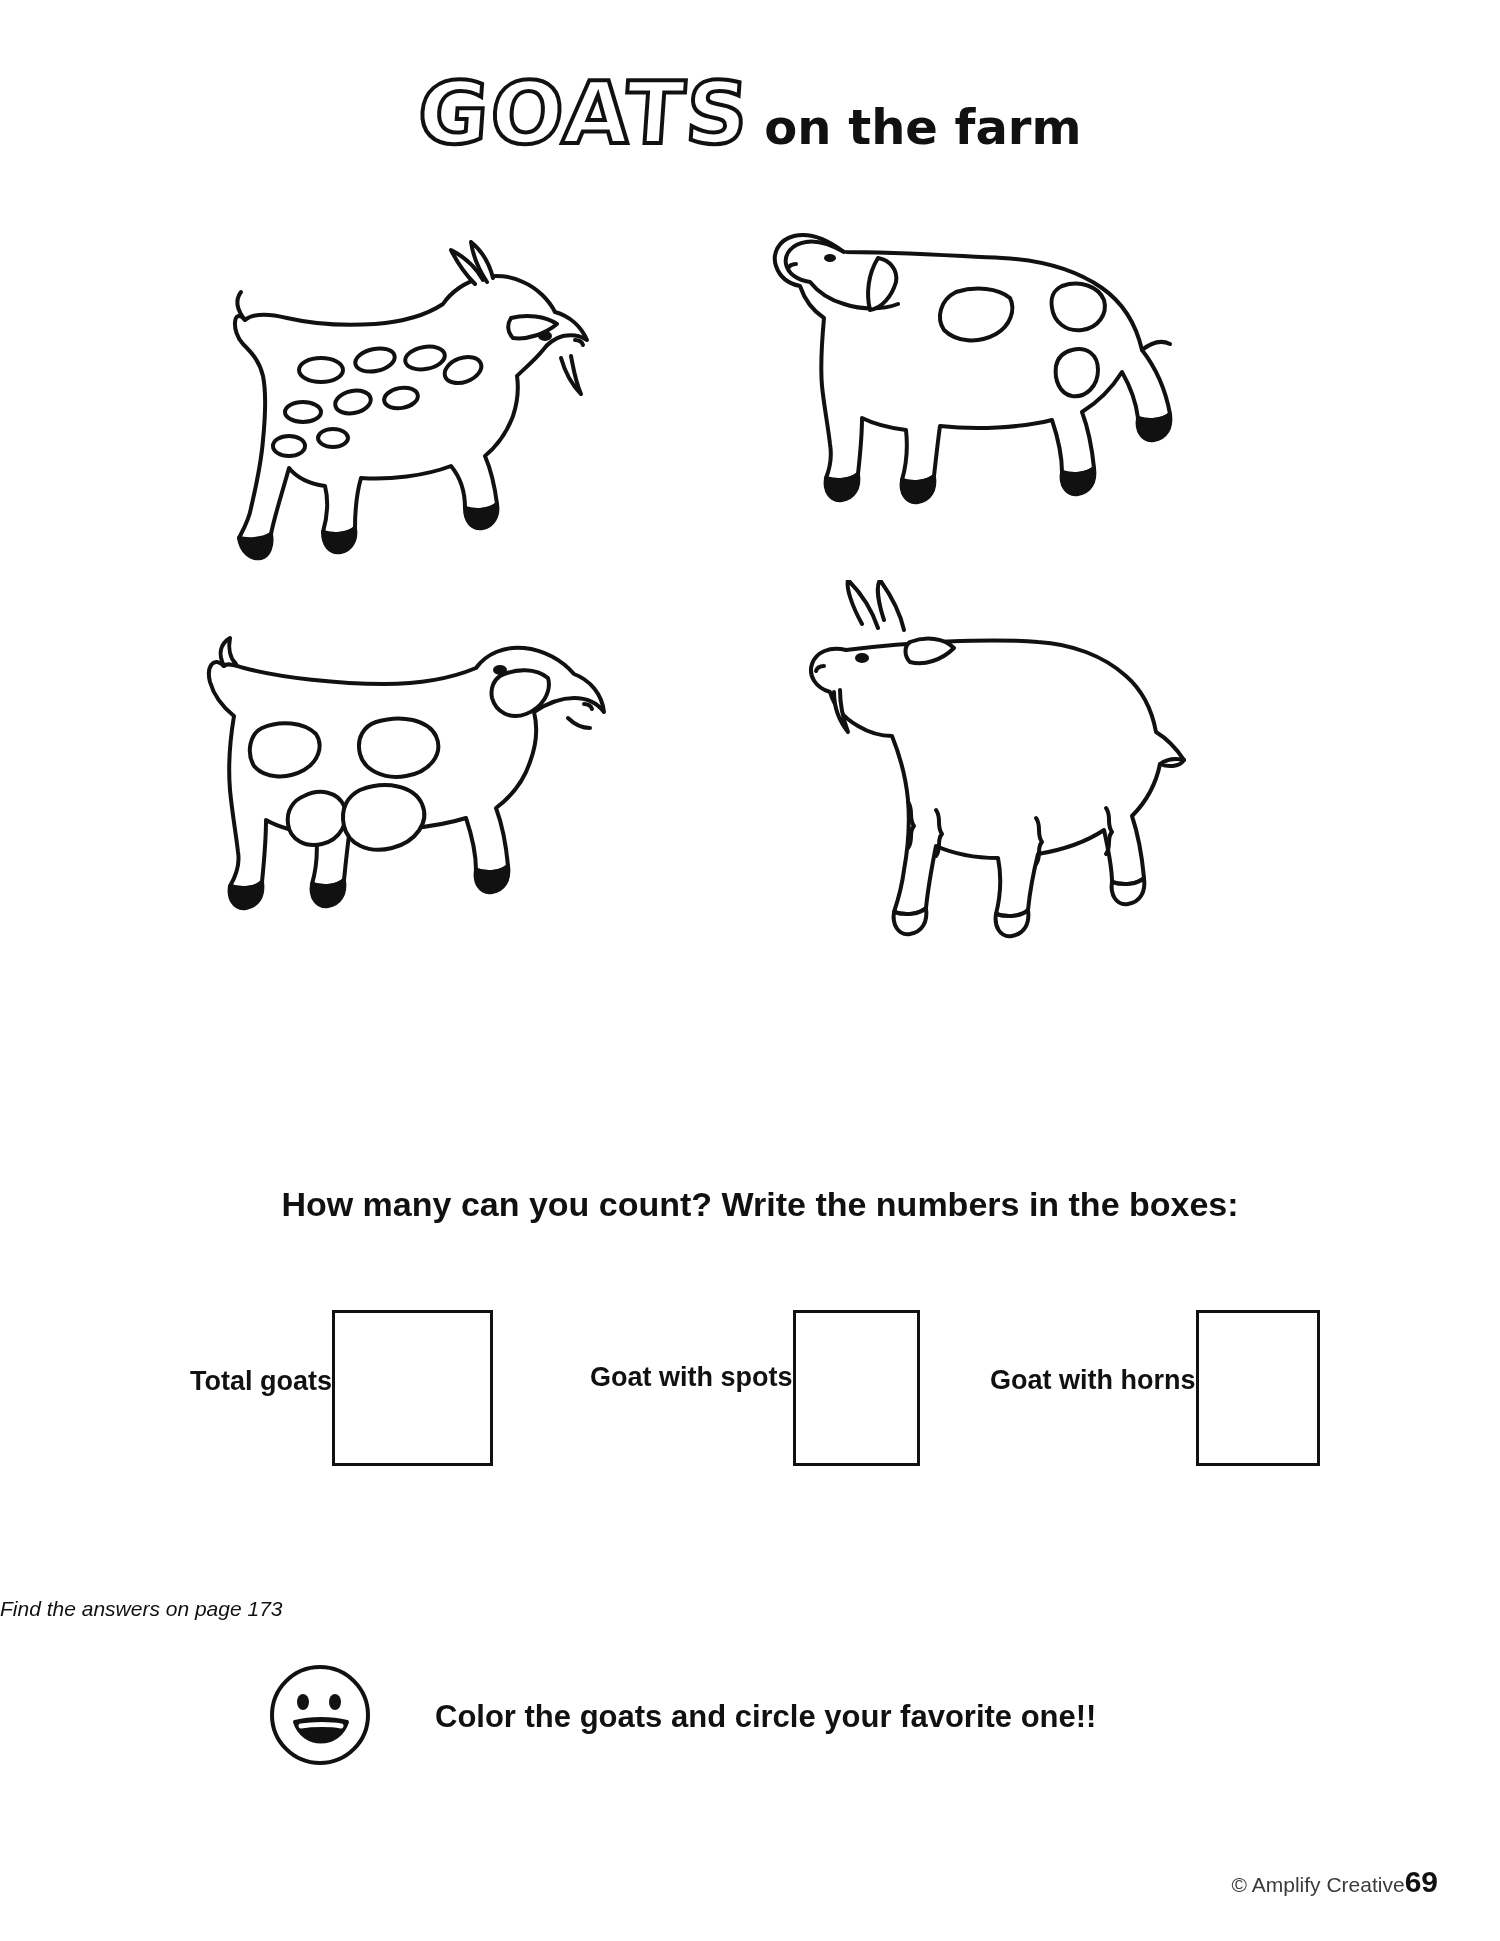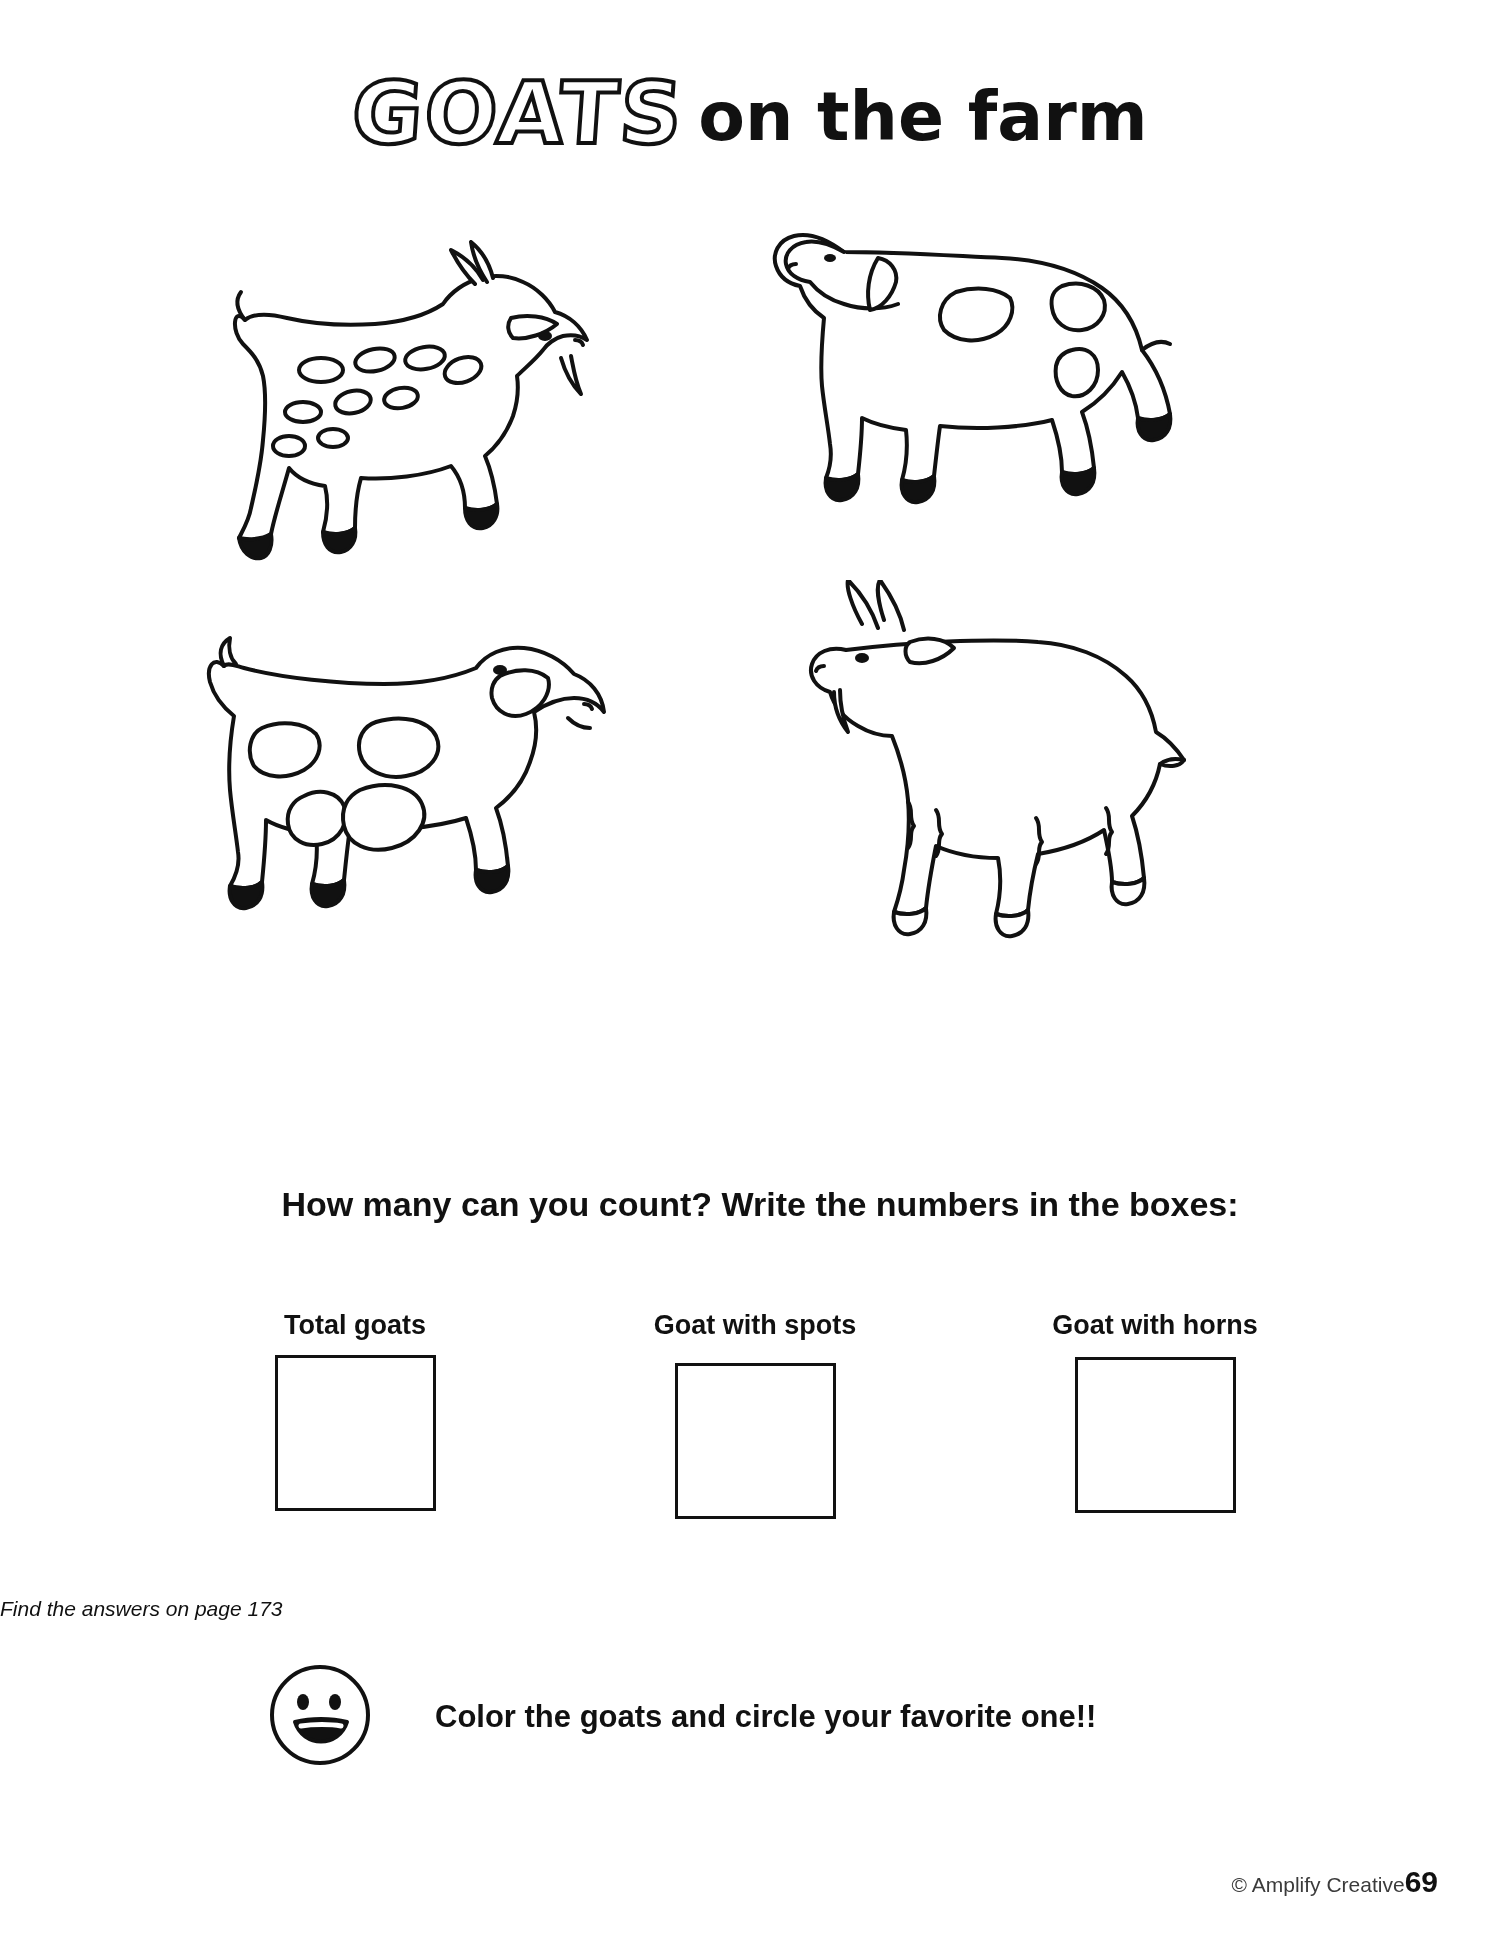--- a/index.html
+++ b/index.html
@@ -32,21 +32,21 @@
     font-size: 86px;
     font-weight: bold;
     letter-spacing: 2px;
     color: #ffffff;
     -webkit-text-stroke: 4px #111111;
     line-height: 1;
     transform: skewX(-4deg);
   }
   .title-solid {
     font-family: "DejaVu Sans", sans-serif;
-    font-size: 68px;
+    font-size: 48px;
     font-weight: bold;
     color: #111111;
     line-height: 1.05;
     padding-bottom: 4px;
   }
 
   
   .art-area {
     position: absolute;
     top: 200px;
@@ -79,21 +79,21 @@
     position: absolute;
     top: 1310px;
     left: 190px;
     width: 1130px;
     display: flex;
     justify-content: space-between;
   }
   .count-item {
     width: 330px;
     display: flex;
-    flex-direction: column;
+    flex-direction: row;
     align-items: center;
   }
   .count-label {
     font-size: 27px;
     font-weight: bold;
     color: #111111;
     margin-bottom: 14px;
     white-space: nowrap;
   }
   .count-box {

